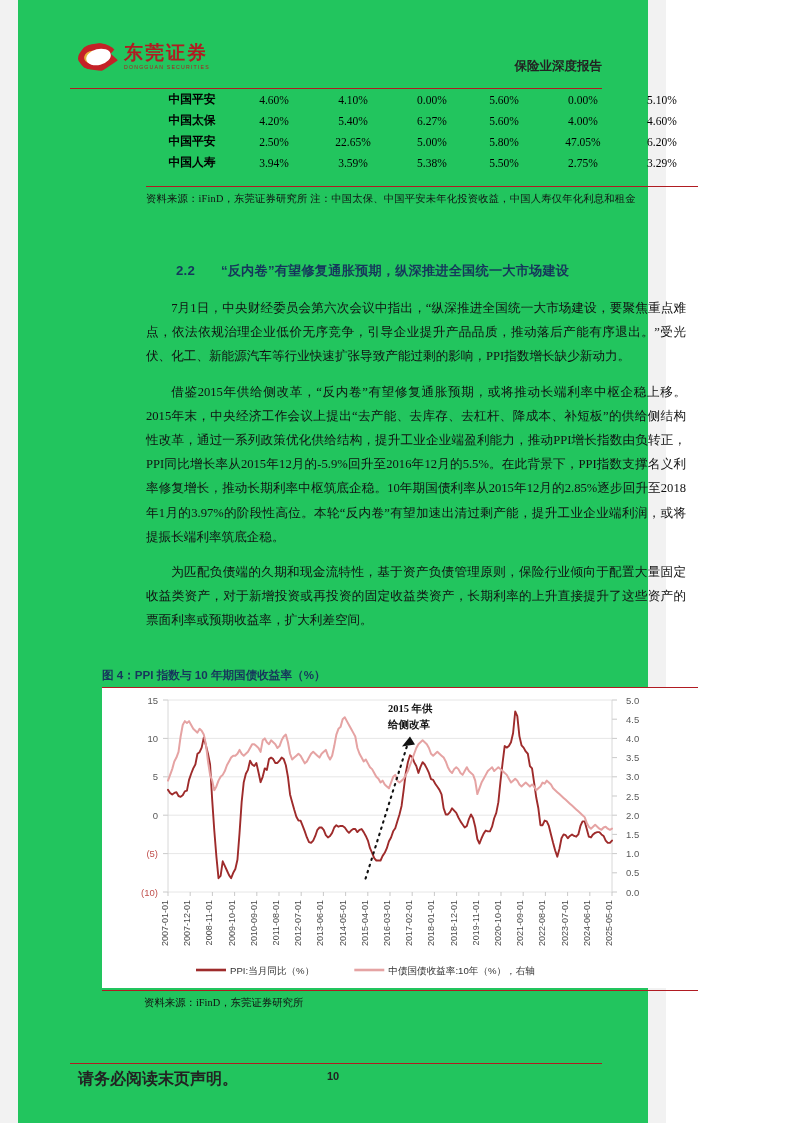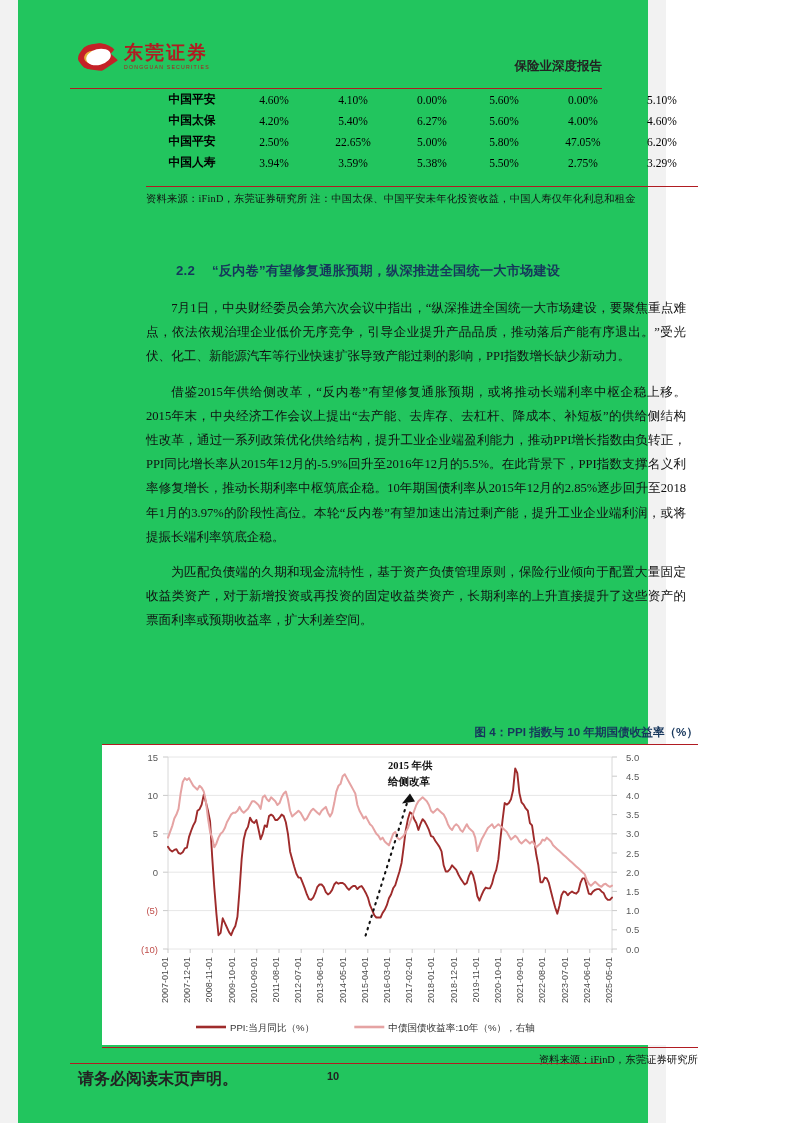--- a/index.html
+++ b/index.html
@@ -93,39 +93,39 @@
     letter-spacing:.2px;
   }
 
   
   .sec-heading {
     position:absolute; left:176px; top:262px;
     font-family:"Liberation Sans", sans-serif;
     font-size:13.2px; font-weight:bold; color:#16365c;
     letter-spacing:.2px;
   }
-  .sec-heading .num { margin-right:17px; }
+  .sec-heading .num { margin-right:26px; }
 
   
   .body-col {
     position:absolute; left:146px; top:296px; width:552px;
   }
   p.para {
     margin: 0 12px 11px 0;
     font-size: 12.6px;
     line-height: 24.2px;
     text-align: justify;
     text-indent: 2em;
     color:#111;
     font-family:"Liberation Serif", serif;
   }
 
   
   .fig-wrap {
-    position:absolute; left:102px; top:725px; width:596px;text-align:right;
+    position:absolute; left:102px; top:668px; width:596px;
   }
   .fig-title {
     font-family:"Liberation Sans", sans-serif;
     font-size:11.6px; font-weight:bold; color:#16365c;
     padding-bottom:4px;
   }
   .fig-rule-top { border-top:1.1px solid #b11b22; }
   .chart-box {
     position:relative;
     height: 300px;

